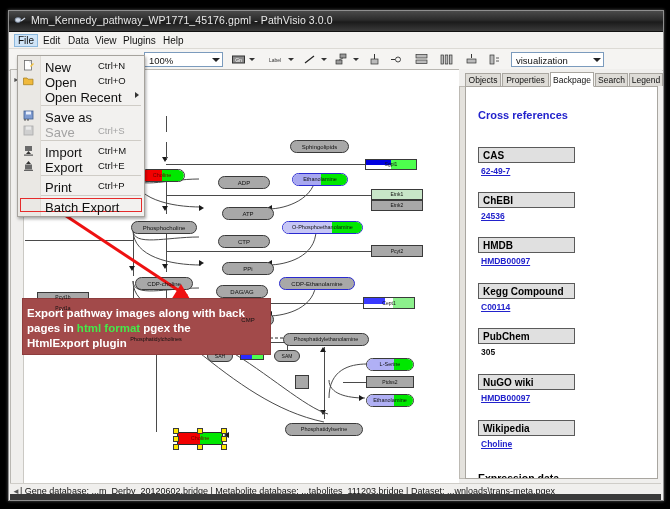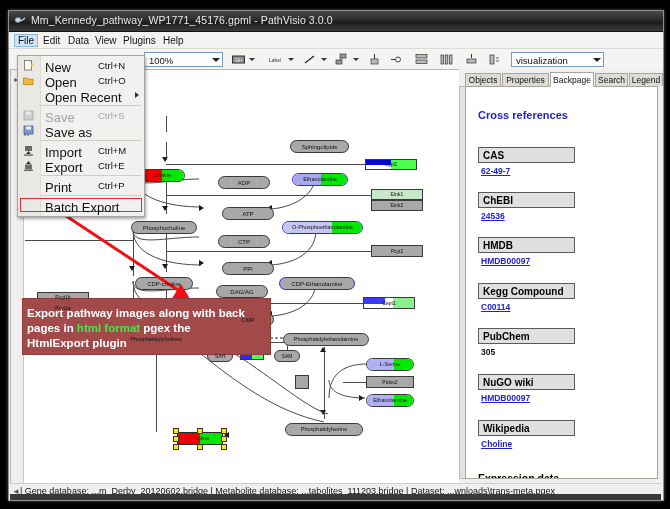--- a/index.html
+++ b/index.html
@@ -459,36 +459,36 @@
 
     <div class="row">
       <div class="lbl">Open Recent</div>
       <div class="submark"></div>
     </div>
 
     <div class="sep"></div>
 
     <div class="row">
       <svg class="ico" viewBox="0 0 11 11">
-        <rect x="1" y="1" width="9" height="9" fill="#cfcfcf" stroke="#a9a9a9" stroke-width=".8"></rect>
-        <rect x="3" y="1.5" width="5" height="3.2" fill="#e8e8e8"></rect>
-      </svg>
-      <div class="lbl dis">Save</div>
-      <div class="acc dis">Ctrl+S</div>
-    </div>
-
-    <div class="row">
-      <svg class="ico" viewBox="0 0 11 11">
         <rect x="1" y="1" width="9" height="8" fill="#7e9bd0" stroke="#44608f" stroke-width=".8"></rect>
         <rect x="3" y="1.5" width="5" height="3" fill="#e8eefb"></rect>
         <rect x="1" y="9.3" width="2" height="1.2" fill="#555"></rect>
         <rect x="4" y="9.3" width="2" height="1.2" fill="#555"></rect>
       </svg>
       <div class="lbl">Save as</div>
       <div class="acc"></div>
+    </div>
+
+    <div class="row">
+      <svg class="ico" viewBox="0 0 11 11">
+        <rect x="1" y="1" width="9" height="9" fill="#cfcfcf" stroke="#a9a9a9" stroke-width=".8"></rect>
+        <rect x="3" y="1.5" width="5" height="3.2" fill="#e8e8e8"></rect>
+      </svg>
+      <div class="lbl dis">Save</div>
+      <div class="acc dis">Ctrl+S</div>
     </div>
 
     <div class="sep"></div>
 
     <div class="row">
       <svg class="ico" viewBox="0 0 11 11">
         <rect x="2" y="1" width="7" height="5" fill="#6a6a6a"></rect>
         <path d="M5.5 6 l2.5 3 h-5z" fill="#333"></path>
         <rect x="1" y="9.5" width="9" height="1.2" fill="#555"></rect>
       </svg>

